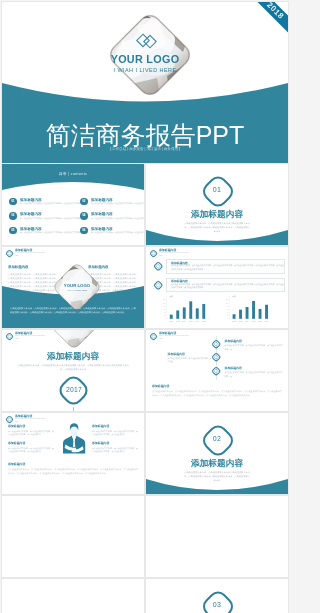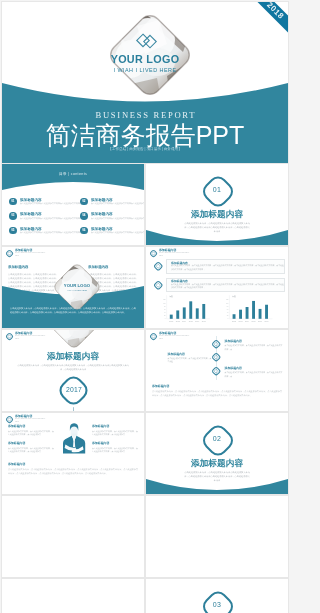--- a/index.html
+++ b/index.html
@@ -71,21 +71,20 @@
       <path d="M9 2.2 L15.2 8.4 L9 14.6 L2.8 8.4 Z" fill="none" stroke="#3d89a3" stroke-width="1.15"></path>
       <path d="M16 3.4 L22.2 9.6 L16 15.8 L9.8 9.6 Z" fill="none" stroke="#3d89a3" stroke-width="1.15"></path>
     </svg>
     <div class="logo-txt" style="top:51px;font-size:10.8px;letter-spacing:.3px;">YOUR LOGO</div>
     <div class="logo-sub" style="top:65px;font-size:5.4px;letter-spacing:.5px;">I WIAH I LIVED HERE</div>
 
     <svg class="wave" viewBox="0 0 286 80" width="286" height="80" preserveAspectRatio="none">
       <path d="M0 0 Q143 37 286 0 L286 80 L0 80 Z" fill="#31869e"></path>
     </svg>
 
-    <div class="eyebrow" style="top:108px">BUSINESS REPORT</div>
     <div class="htitle" style="top:121px">简洁商务报告PPT</div>
     <div class="hsub" style="top:146px">【工作总结 | 商务报告 | 项目展示 | 商务通用】</div>
   </div>
 
   <div class="g c0 r0">
     <svg style="position:absolute;left:0;top:0" width="142" height="30" viewBox="0 0 142 30">
       <path d="M0 0 H142 V26 Q71 10 0 26 Z" fill="#31869e"></path>
     </svg>
     <div style="position:absolute;left:0;top:7px;width:142px;text-align:center;color:#dbe9ee;font-size:3.7px;letter-spacing:.3px;">目录 | contents</div>
     <div id="contents-items">

